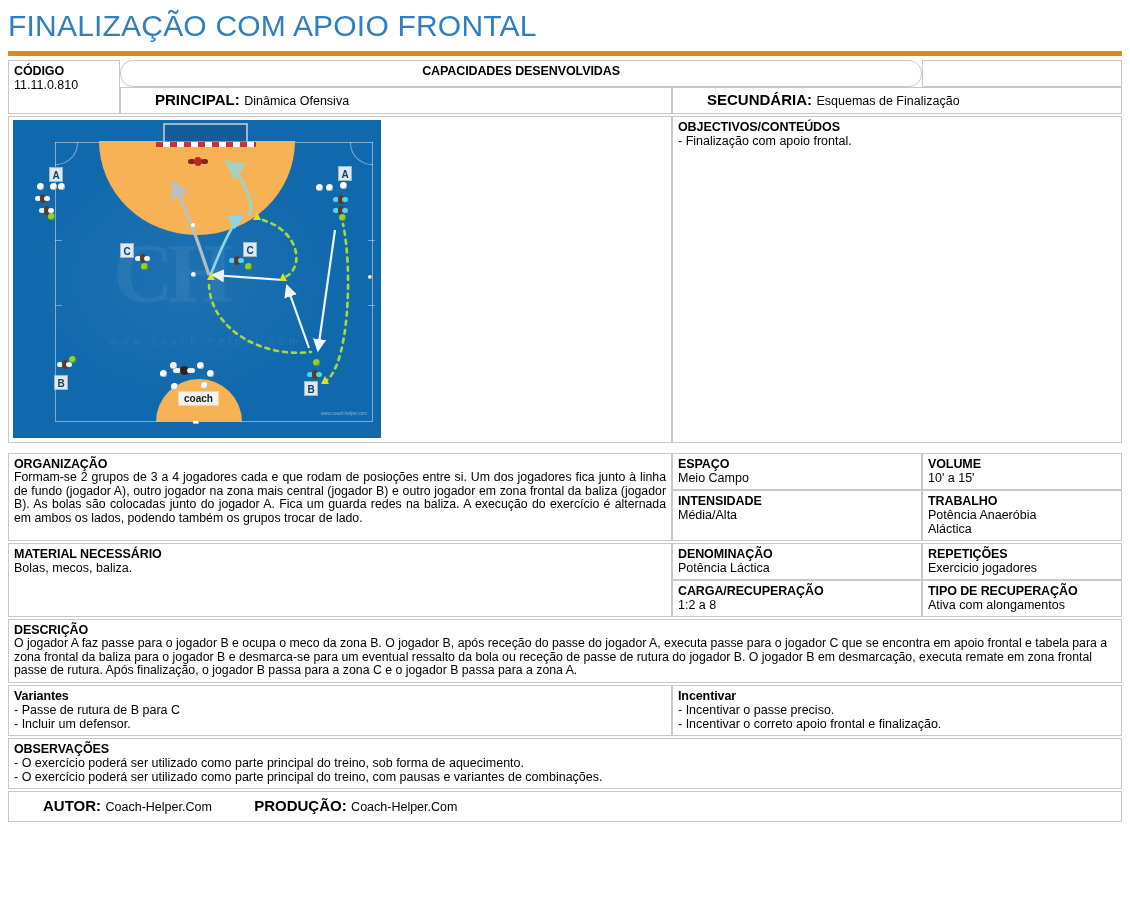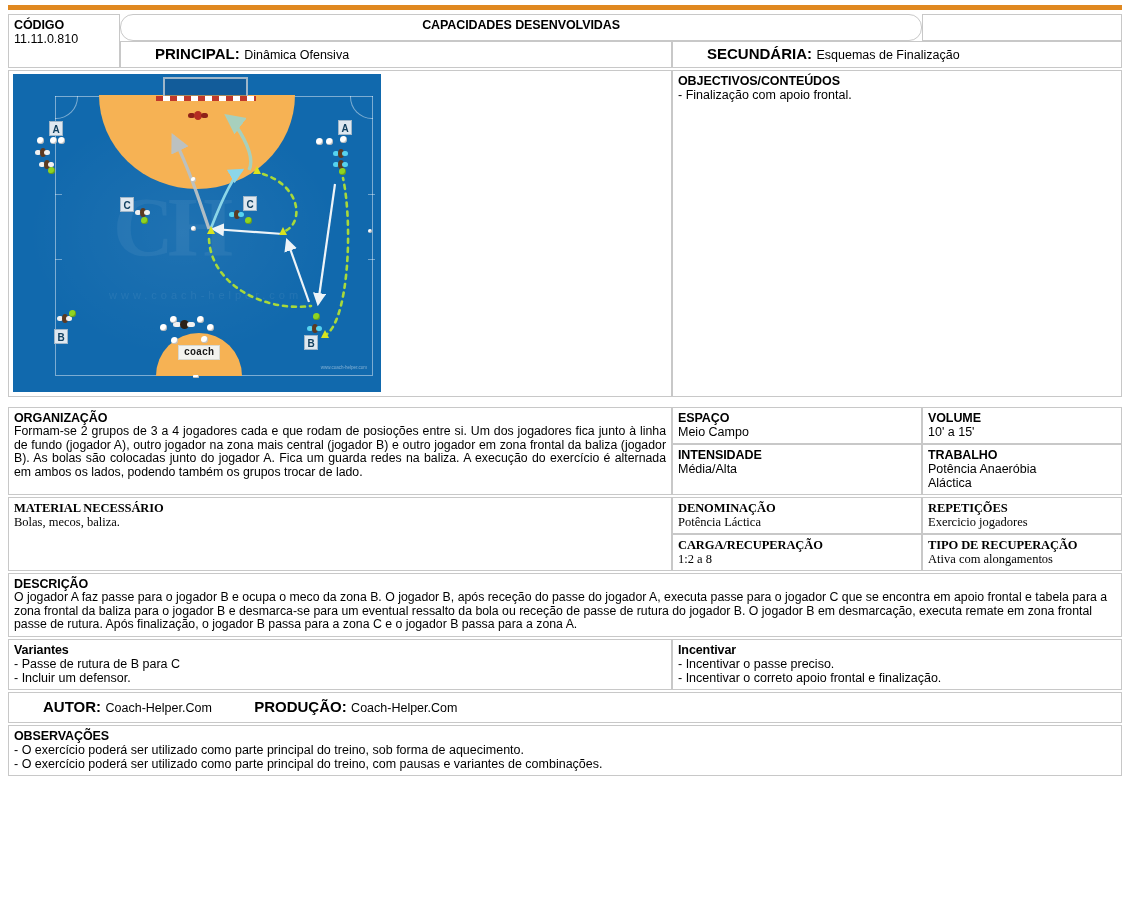--- a/index.html
+++ b/index.html
@@ -146,21 +146,21 @@
   }
   .pitch .coach-tag {
     position: absolute;
     left: 165px; bottom: 32px;
     background: #f2f2ee;
     color: #1a1a1a;
     font-size: 10px;
     font-weight: bold;
     padding: 1px 5px;
     border: 1px solid #d8d8d0;
-    font-family: Liberation Mono, monospace;
+    font-family: Liberation Sans, sans-serif;
   }
   .pitch .midmark {
     position: absolute; width: 7px; height: 1px; background: rgba(255,255,255,0.4);
   }
   .zone-tag {
     position: absolute;
     width: 14px; height: 15px;
     background: #dfe8f0;
     color: #12405f;
     font-size: 10px;
@@ -206,20 +206,21 @@
   .credit {
     position:absolute; right: 14px; bottom: 22px;
     font-size: 4.5px; color: rgba(255,255,255,0.45);
   }
 </style>
 </head>
 <body>
 
 <div class="page">
 
+  <div class="title">FINALIZAÇÃO COM APOIO FRONTAL</div>
   <div class="orange-bar"></div>
 
   <table class="tbl" style="margin-top:4px;">
     <colgroup>
       <col style="width:112px">
         <col style="width:552px">
         <col style="width:250px">
         <col style="width:200px">
     </colgroup>
     <tbody>
@@ -439,21 +440,21 @@
       </td>
       <td class="cell">
         <div class="lbl">TRABALHO</div>
         <div class="val" style="white-space:pre-line;">Potência Anaeróbia
 Aláctica</div>
       </td>
     </tr>
   </tbody>
     </table>
 
-  <table class="tbl" style="margin-top:2px;font-family:Liberation Serif, serif;">
+  <table class="tbl" style="margin-top:2px;">
     <colgroup>
         <col style="width:664px">
         <col style="width:250px">
         <col style="width:200px">
       </colgroup>
     <tbody>
         <tr>
       <td class="cell" rowspan="2">
         <div class="lbl">MATERIAL NECESSÁRIO</div>
         <div class="val">Bolas, mecos, baliza.</div>
@@ -500,44 +501,44 @@
         <tr>
       <td class="cell">
         <div class="lbl">Variantes</div>
         <div class="val">- Passe de rutura de B para C</div>
         <div class="val">- Incluir um defensor.</div>
       </td>
       <td class="cell">
         <div class="lbl">Incentivar</div>
         <div class="val">- Incentivar o passe preciso.</div>
         <div class="val">- Incentivar o correto apoio frontal e finalização.</div>
+      </td>
+    </tr>
+  </tbody>
+    </table>
+
+  <table class="tbl" style="margin-top:2px;">
+    <tbody>
+        <tr>
+      <td class="cell">
+        <div class="lbl">OBSERVAÇÕES</div>
+        <div class="val">- O exercício poderá ser utilizado como parte principal do treino, sob forma de aquecimento.</div>
+        <div class="val">- O exercício poderá ser utilizado como parte principal do treino, com pausas e variantes de combinações.</div>
       </td>
     </tr>
   </tbody>
     </table>
 
   <table class="tbl" style="margin-top:2px;">
     <tbody>
         <tr>
       <td class="cell" style="padding-top:5px;padding-bottom:6px;">
         <span class="inline-lbl">AUTOR:</span>
         <span class="inline-val">Coach-Helper.Com</span>
         &nbsp;
         <span class="inline-lbl">PRODUÇÃO:</span>
         <span class="inline-val">Coach-Helper.Com</span>
       </td>
     </tr>
   </tbody>
     </table>
 
-  <table class="tbl" style="margin-top:2px;">
-    <tbody>
-        <tr>
-      <td class="cell">
-        <div class="lbl">OBSERVAÇÕES</div>
-        <div class="val">- O exercício poderá ser utilizado como parte principal do treino, sob forma de aquecimento.</div>
-        <div class="val">- O exercício poderá ser utilizado como parte principal do treino, com pausas e variantes de combinações.</div>
-      </td>
-    </tr>
-  </tbody>
-    </table>
-
 </div>
 
 </body></html>

